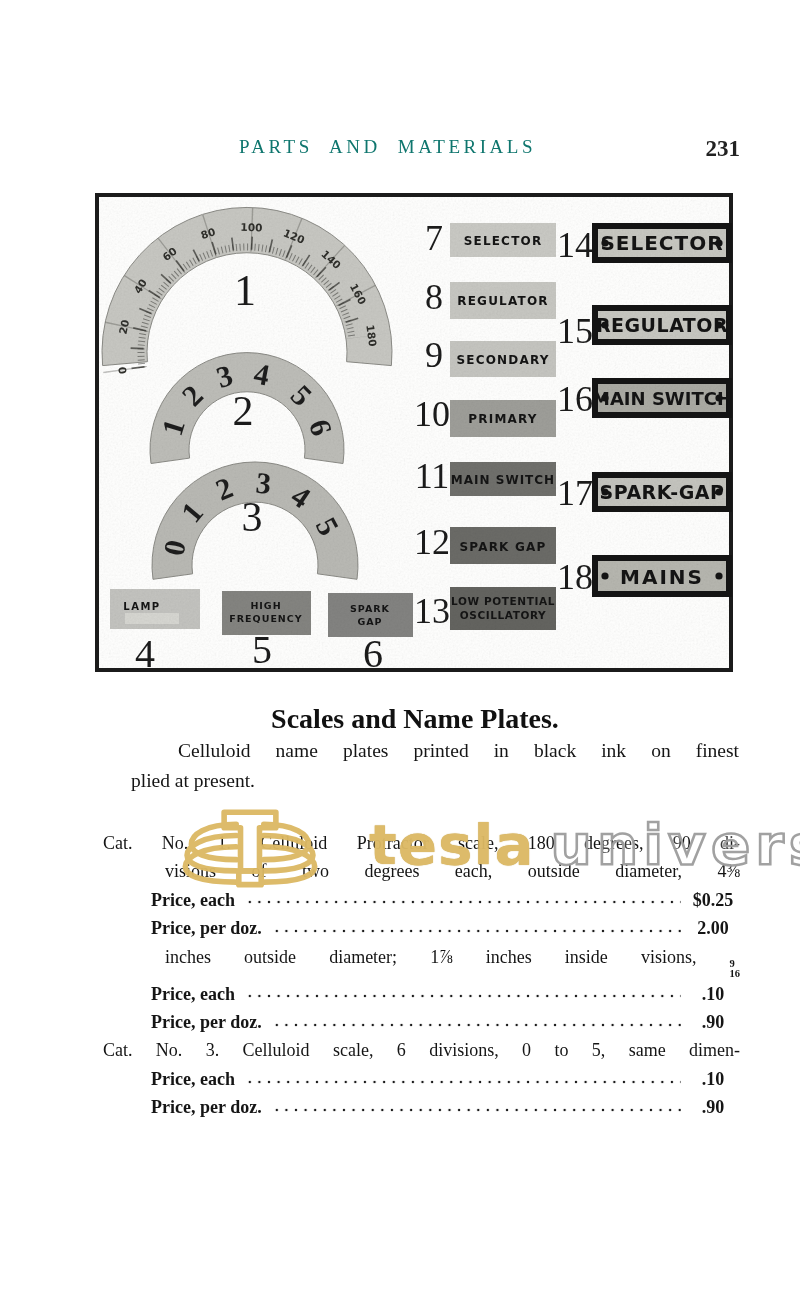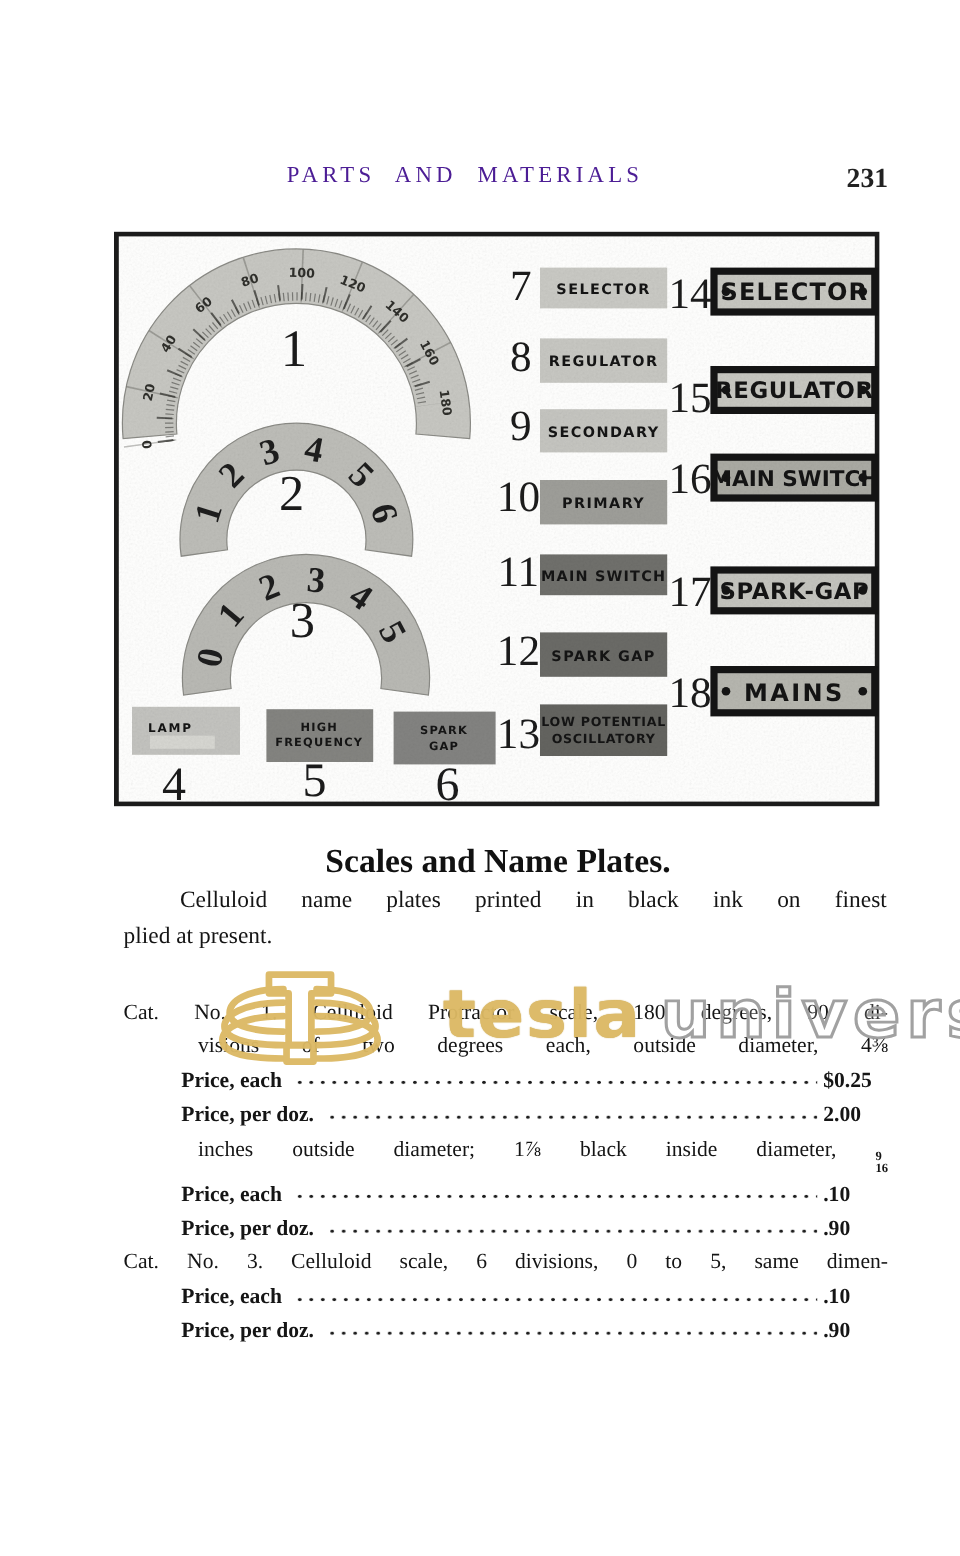--- a/index.html
+++ b/index.html
@@ -4,21 +4,21 @@
 <style>
   html,body{margin:0;padding:0;}
   body{
     width:800px;height:1297px;position:relative;background:#ffffff;
     font-family:"Liberation Serif",serif;color:#1a1a1a;overflow:hidden;
   }
   
   .pg-header{position:absolute;top:136px;left:95px;width:645px;height:26px;}
   .pg-title{
     position:absolute;left:0;right:60px;text-align:center;
-    font-size:19px;letter-spacing:3.5px;word-spacing:9px;color:#4c1d95;
+    font-size:19px;letter-spacing:3.5px;word-spacing:9px;color:#0f766e;
   }
   .pg-num{position:absolute;right:0;top:0;font-size:23px;font-weight:bold;color:#222;}
 
   
   .figure{position:absolute;left:95px;top:193px;width:638px;height:479px;}
   .figure svg{display:block;}
 
   
   .watermark{
     position:absolute;left:86px;top:596px;width:660px;height:112px;
@@ -43,35 +43,35 @@
 
   
   .section-heading{
     position:absolute;top:703px;left:95px;width:640px;margin:0;
     text-align:center;font-size:28px;font-weight:bold;color:#111;
   }
   .intro{
     position:absolute;top:736px;left:103px;width:636px;
     font-size:19.5px;line-height:29.6px;color:#151515;
   }
-  .intro .ln{white-space:normal;}
+  .intro .ln{white-space:normal;margin-left:28px;}
   .catalog{
     position:absolute;top:829px;left:103px;width:637px;
     font-size:18px;line-height:28.4px;color:#151515;
   }
   .just{text-align:justify;text-align-last:justify;}
   .head-cont{padding-left:62px;}
   .price-row{display:flex;align-items:baseline;padding-left:48px;font-weight:bold;}
   .price-label{flex:none;}
   .leader{
     flex:1;align-self:stretch;margin:0 5px 0 8px;
     background-image:radial-gradient(circle,#1c1c1c 1.25px,rgba(0,0,0,0) 1.55px);
     background-size:9.6px 9.6px;background-repeat:repeat-x;background-position:2px 62%;
   }
-  .price-value{flex:none;width:54px;text-align:left;}
+  .price-value{flex:none;width:54px;text-align:center;}
   .nutfrac{
     display:inline-flex;flex-direction:column;text-align:center;
     font-size:10.5px;line-height:1.0;vertical-align:-4px;font-weight:bold;
   }
   
   .fig-num{font-family:"Liberation Serif",serif;fill:#1b1b1b;}
   .plate-label{font-family:"DejaVu Sans",sans-serif;font-weight:bold;fill:#141414;}
 </style>
 </head>
 <body>
@@ -288,21 +288,21 @@
     </div>
     <div class="price-row">
       <span class="price-label">Price, per doz.</span>
       <span class="leader"></span>
       <span class="price-value">2.00</span>
     </div>
   </div>
 
   <div>
     <div class="head-cont just">
-      <span>inches outside diameter; 1⅞ black inside diameter,</span>
+      <span>inches outside diameter; 1⅞ inches inside visions,</span>
       <span class="nutfrac">
           <span>9</span>
           <span>16</span>
         </span>
     </div>
     <div class="price-row">
       <span class="price-label">Price, each</span>
       <span class="leader"></span>
       <span class="price-value">.10</span>
     </div>

